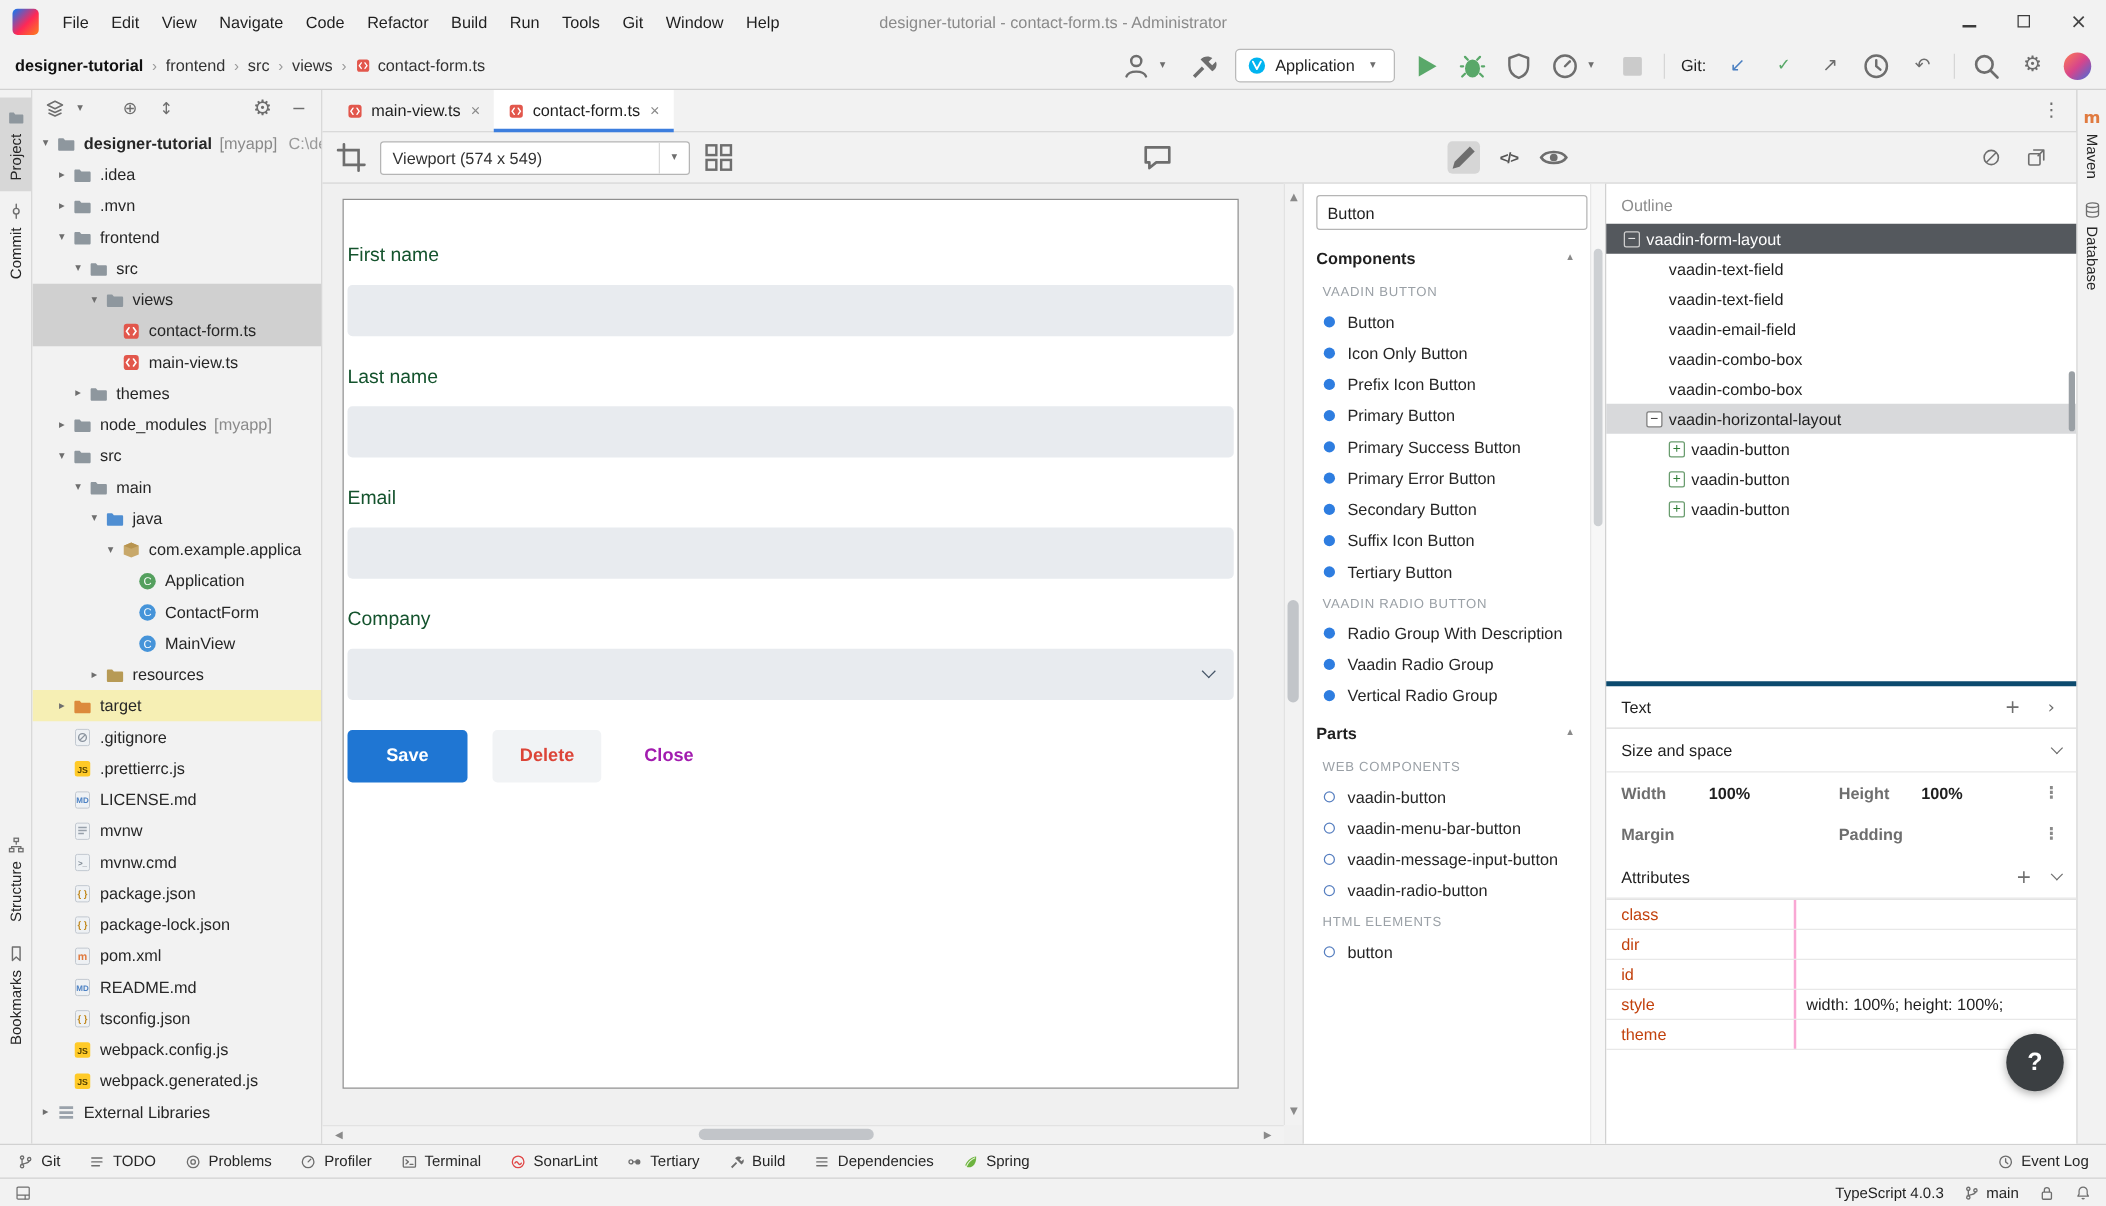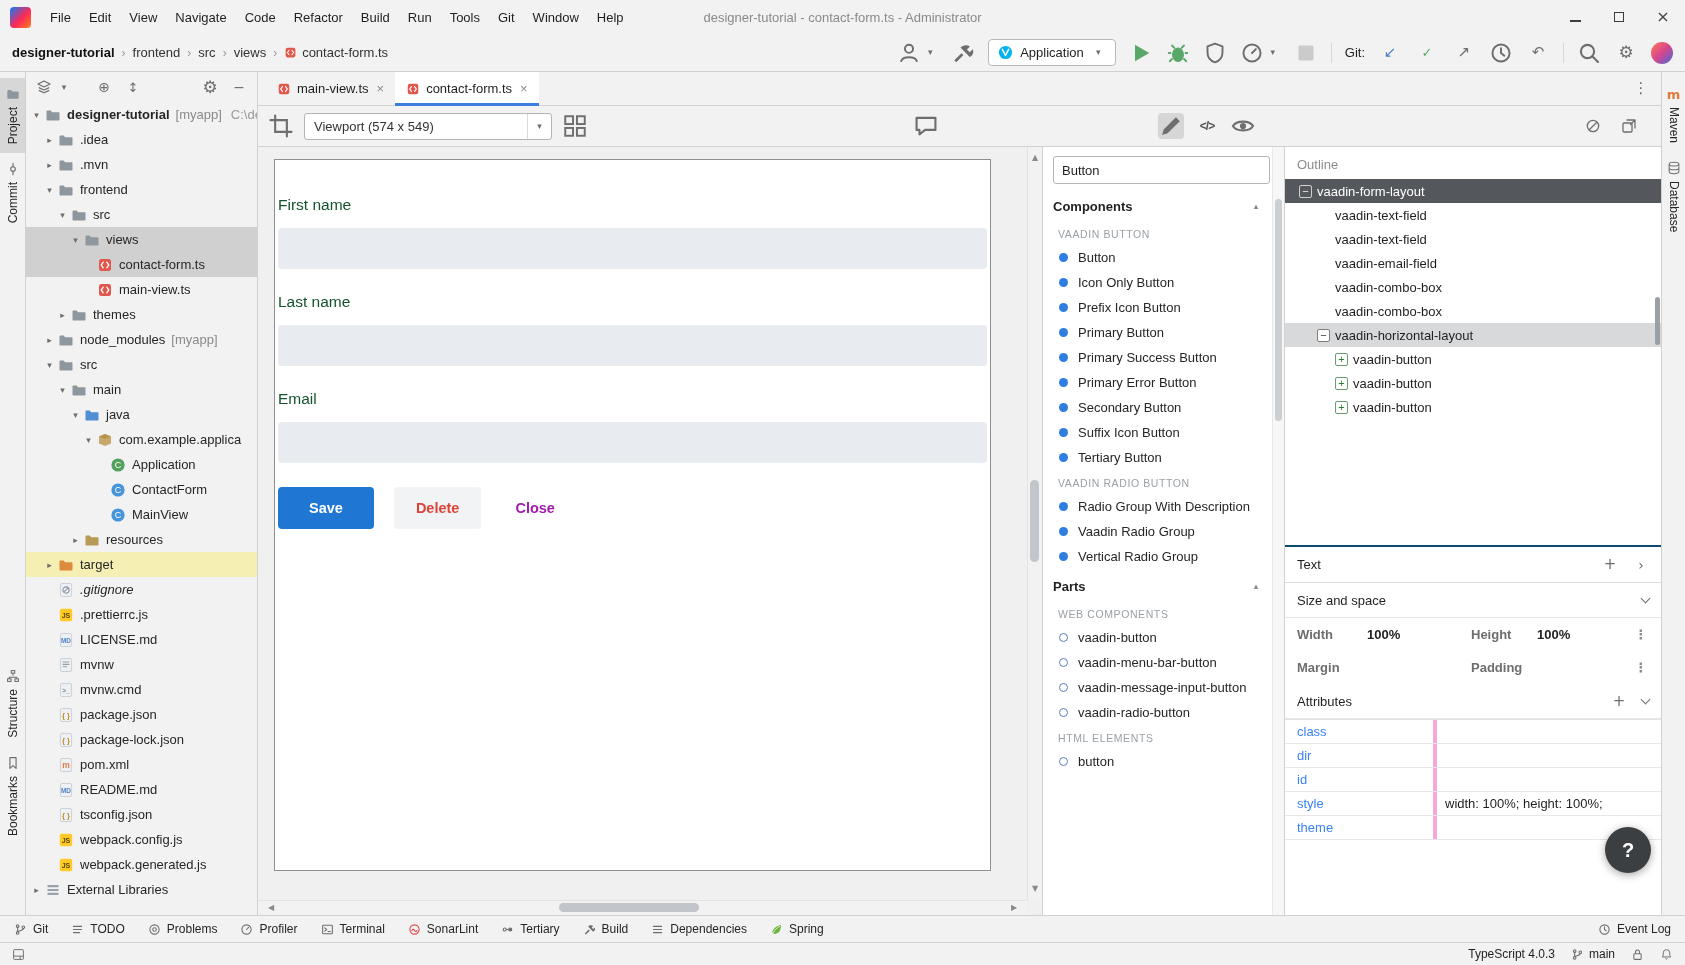--- a/index.html
+++ b/index.html
@@ -135,31 +135,31 @@
   
   .outline-col { width:377px; border-left:1px solid #d1d1d1; background:#fff; position:relative; display:flex; flex-direction:column; flex:none; }
   .out-title { padding:10px 12px 7px; color:#8c8c8c; flex:none; }
   .orow { height:24px; display:flex; align-items:center; }
   .obox { width:13px; height:13px; border:1px solid #7d7d7d; border-radius:2px; background:#fff; font-size:11px; line-height:11px; display:flex; align-items:center; justify-content:center; color:#3d3d3d; margin-right:5px; flex:none; }
   .obox.plus { color:#2f7d36; border-color:#699c6e; }
   .orow.selected { background:#54585d; color:#fff; }
   .orow.selected .obox { background:transparent; border-color:#cfcfcf; color:#efefef; }
   .orow.highlight { background:#d8d9db; }
   .out-spacer { height:126px; }
-  .sect-text { height:38px; border-top:2px solid #0c4a6e; border-bottom:1px solid #dcdcdc; display:flex; align-items:center; padding:0 12px; }
+  .sect-text { height:38px; border-top:4px solid #0c4a6e; border-bottom:1px solid #dcdcdc; display:flex; align-items:center; padding:0 12px; }
   .sect-icons { margin-left:auto; display:flex; align-items:center; gap:15px; color:#6e6e6e; }
   .sect-hdr { height:35px; border-bottom:1px solid #e8e8e8; display:flex; align-items:center; padding:0 12px; }
   .chev-d { width:7px; height:7px; border-right:1.6px solid #6e6e6e; border-bottom:1.6px solid #6e6e6e; transform:rotate(45deg); margin-top:-3px; }
   .size-row { display:grid; grid-template-columns:70px 104px 66px 1fr 28px; align-items:center; height:33px; padding-left:12px;font-weight:bold; }
   .size-lbl { color:#6e6e6e; }
   .size-val { color:#1f1f1f; }
   .size-dots { color:#8a8a8a; text-align:center; }
   .attr-table { border-top:1px solid #e3e3e3; }
   .arow { display:grid; grid-template-columns:152px 1fr; height:24px; align-items:stretch; border-bottom:1px solid #e8e8e8; }
-  .aname { padding-left:12px; color:#3b82f6; border-right:4px solid #f9a8d4; display:flex; align-items:center; }
+  .aname { padding-left:12px; color:#c2410c; border-right:2px solid #f9a8d4; display:flex; align-items:center; }
   .aval { padding-left:8px; color:#1f1f1f; display:flex; align-items:center; }
   .help-fab { position:absolute; right:10px; bottom:42px; width:46px; height:46px; border-radius:50%; background:#3b3f42; color:#fff; font-size:20px; font-weight:bold; display:flex; align-items:center; justify-content:center; box-shadow:0 2px 8px rgba(0,0,0,.35); }
   .out-sb { position:absolute; top:150px; right:1px; width:5px; height:48px; background:#9aa0a5; border-radius:3px; }
 
   
   .twbar { height:27px; background:#f2f2f2; border-top:1px solid #d1d1d1; display:flex; align-items:center; justify-content:space-between; padding:0 14px; font-size:12px; flex:none; }
   .tw-left, .tw-right { display:flex; align-items:center; gap:23px; }
   .twitem { display:flex; align-items:center; gap:6px; color:#262626; }
   .twi-icon { width:13px; height:13px; }
   .statusbar { height:23px; background:#f2f2f2; border-top:1px solid #d1d1d1; display:flex; align-items:center; justify-content:space-between; padding:0 12px; font-size:12px; flex:none; }
@@ -565,21 +565,21 @@
           <div class="trow yellow" style="padding-left: 17px;">
     <span class="tw-toggle">▸</span>
     <span class="tw-icon icn i-folder-excl">
               <svg viewBox="0 0 16 16">
                 <path d="M1.5 4.5c0-.55.45-1 1-1h3.2l1.4 1.7h6.4c.55 0 1 .45 1 1v6.3c0 .55-.45 1-1 1h-11c-.55 0-1-.45-1-1z" fill="currentColor"></path>
               </svg>
             </span>
     <span class="tw-label">target</span>
 
   </div>
-          <div class="trow" style="padding-left: 17px; font-style: italic;">
+          <div class="trow" style="padding-left: 17px;">
     <span class="tw-toggle"></span>
     <span class="tw-icon icn i-ignore">
               <svg viewBox="0 0 16 16">
                 <rect x="2.4" y="1.5" width="11.2" height="13" rx="1.5" fill="#eef1f4" stroke="#c2c8d0" stroke-width=".8"></rect>
                 <circle cx="8" cy="8" r="3.1" stroke="#8a939e" fill="none" stroke-width="1.1"></circle>
                 <path d="M5.9 10.1l4.2-4.2" stroke="#8a939e" stroke-width="1.1"></path>
               </svg>
             </span>
     <span class="tw-label">.gitignore</span>
 
@@ -814,20 +814,26 @@
                 <div class="fgroup">
     <div class="flabel">Last name</div>
     <div class="fbox">
       
     </div>
   </div>
                 <div class="fgroup">
     <div class="flabel">Email</div>
     <div class="fbox">
       
+    </div>
+  </div>
+                <div class="fgroup">
+    <div class="flabel">Company</div>
+    <div class="fbox">
+      <span class="fchev"></span>
     </div>
   </div>
               </div>
             <div class="btnrow">
                 <button class="cbtn primary">Save</button>
                 <button class="cbtn error">Delete</button>
                 <button class="cbtn tertiary">Close</button>
               </div>
           </div>
           <div class="vscroll">

